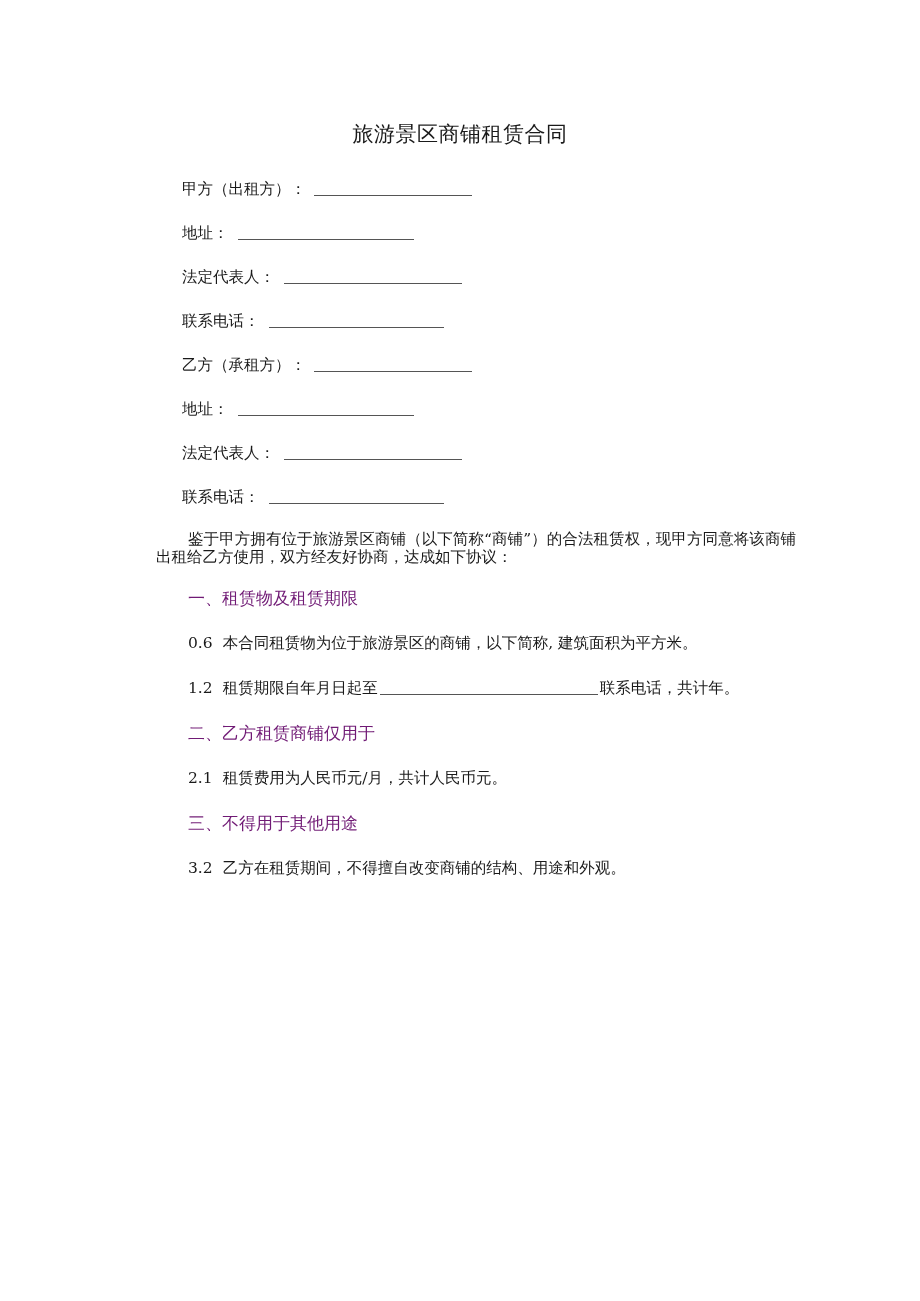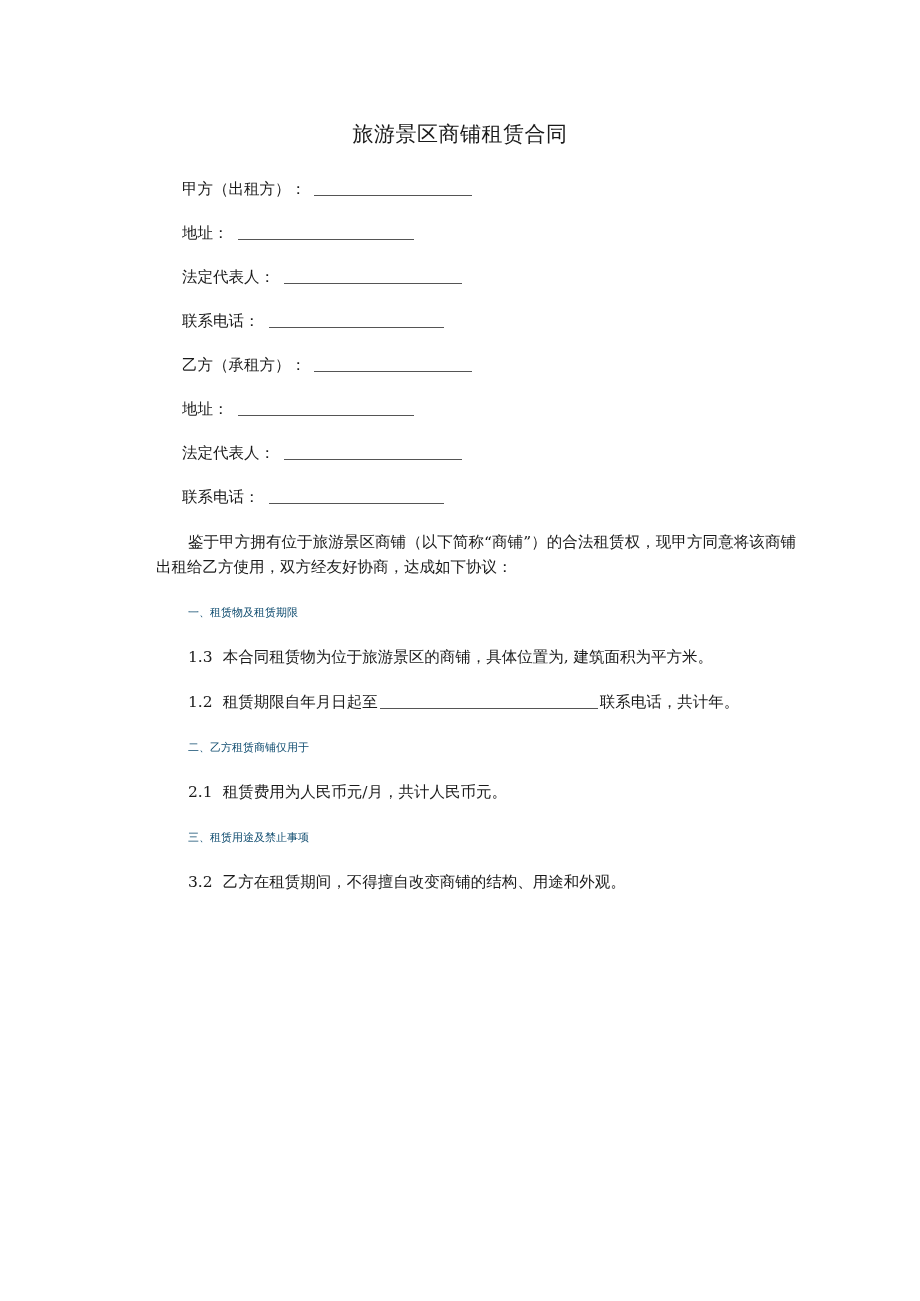--- a/index.html
+++ b/index.html
@@ -57,33 +57,33 @@
     height: 15px;
     vertical-align: -2px;
   }
   .b-party   { width: 158px; margin-left: 8px; }
   .b-addr    { width: 176px; margin-left: 9px; }
   .b-legal   { width: 178px; margin-left: 9px; }
   .b-phone   { width: 175px; margin-left: 9px; }
 
   .para {
     font-size: 15.5px;
-    line-height: 25px;
+    line-height: 18px;
     color: #1a1a1a;
     margin: 0 0 20px 0;
     text-align: justify;
     text-justify: inter-ideograph;
   }
   .para.indent {
     text-indent: 32px;
   }
   .heading {
-    font-size: 11px;
+    font-size: 17px;
     line-height: 25px;
-    color: #0c4a6e;
+    color: #701a75;
     margin: 0 0 20px 0;
     text-indent: 32px;
   }
   .clause {
     font-size: 15.5px;
     line-height: 25px;
     color: #1a1a1a;
     margin: 0 0 20px 0;
     text-indent: 32px;
     text-align: justify;
@@ -140,36 +140,36 @@
 
     <div class="party-line">
       <span class="lbl">联系电话：</span><span class="blank b-phone"></span>
     </div>
 
     <p class="para indent">鉴于甲方拥有位于旅游景区商铺（以下简称“商铺”）的合法租赁权，现甲方同意将该商铺出租给乙方使用，双方经友好协商，达成如下协议：</p>
 
     <p class="heading">一、租赁物及租赁期限</p>
 
     <p class="clause">
-      <span class="num">1.3</span><span>本合同租赁物为位于旅游景区的商铺，具体位置为, 建筑面积为平方米。</span>
+      <span class="num">0.6</span><span>本合同租赁物为位于旅游景区的商铺，以下简称, 建筑面积为平方米。</span>
     </p>
 
     <p class="clause">
       <span class="num">1.2</span><span>租赁期限自年月日起至</span><span class="b-inline"></span><span>联系电话，共计年。</span>
     </p>
 
     <p class="heading">二、乙方租赁商铺仅用于</p>
 
     <p class="clause">
       <span class="num">2.1</span><span>租赁费用为人民币元/月，共计人民币元。</span>
     </p>
 
 
 
-    <p class="heading">三、租赁用途及禁止事项</p>
+    <p class="heading">三、不得用于其他用途</p>
 
 
     <p class="clause">
       <span class="num">3.2</span><span>乙方在租赁期间，不得擅自改变商铺的结构、用途和外观。</span>
     </p>
 
   </div>
 </div>
 
 </body></html>

